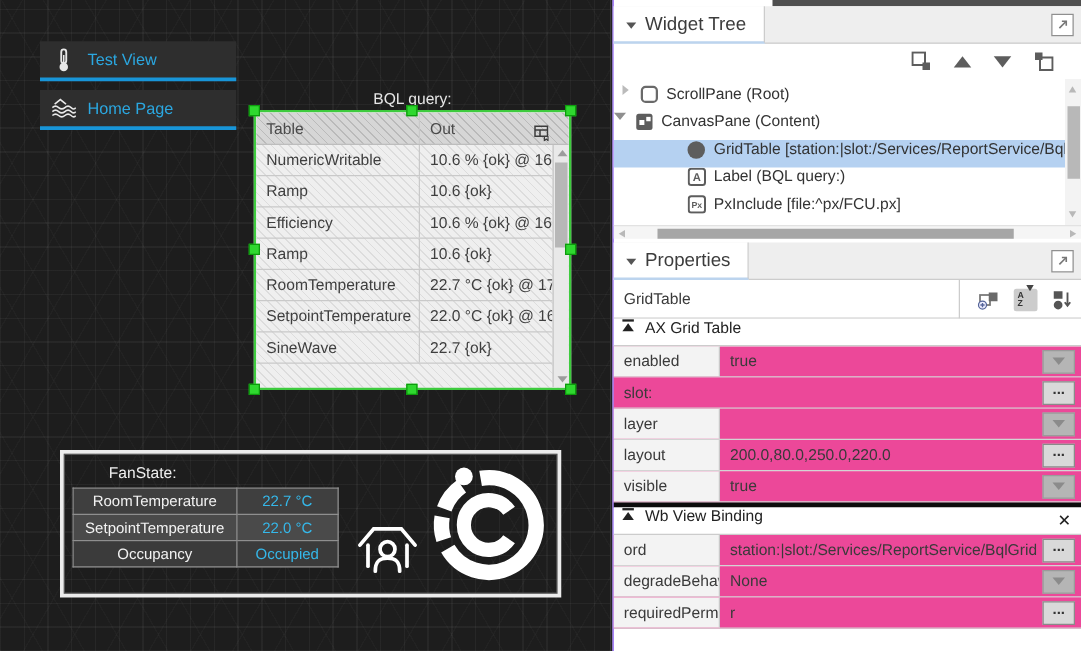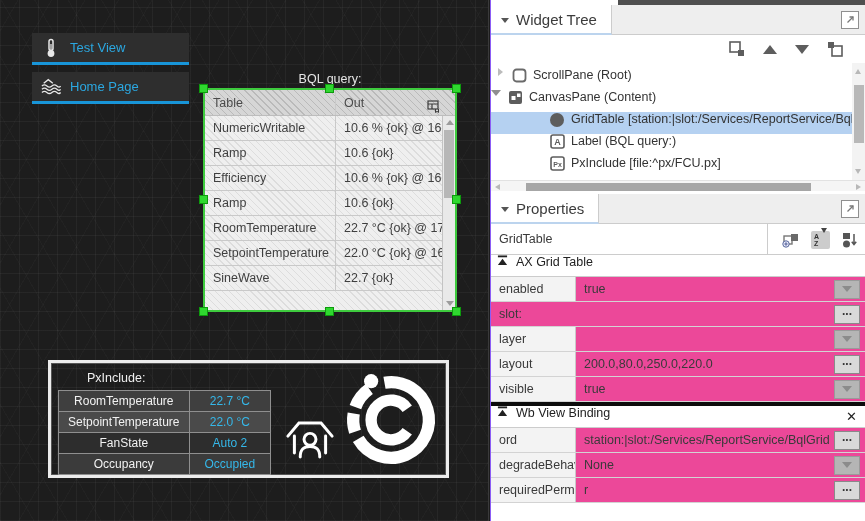--- a/index.html
+++ b/index.html
@@ -227,34 +227,30 @@
         </div>
         <div class="gt-scroll">
           <div class="up"></div>
           <div class="thumb"></div>
           <div class="dn"></div>
         </div>
       </div>
     </div>
 
     <div class="px-box">
-      <div class="px-title">PxInclude:</div>
+      <div class="px-title">FanState:</div>
       <table class="px-table">
         <tbody>
             <tr class="px-r0">
           <td class="px-lab">RoomTemperature</td>
           <td class="px-val">22.7 °C</td>
         </tr>
         <tr class="px-r1">
           <td class="px-lab">SetpointTemperature</td>
           <td class="px-val">22.0 °C</td>
-        </tr>
-        <tr class="px-r2">
-          <td class="px-lab">FanState</td>
-          <td class="px-val">Auto 2</td>
         </tr>
         <tr class="px-r3">
           <td class="px-lab">Occupancy</td>
           <td class="px-val">Occupied</td>
         </tr>
       </tbody>
         </table>
       <span class="px-house" style="left:233px;">
         <svg width="52" height="54" viewBox="0 0 40 36" fill="none" stroke="#fff" stroke-width="2.3" stroke-linecap="round">
           <path d="M3 15 L11.5 5 H28.5 L37 15"></path>

